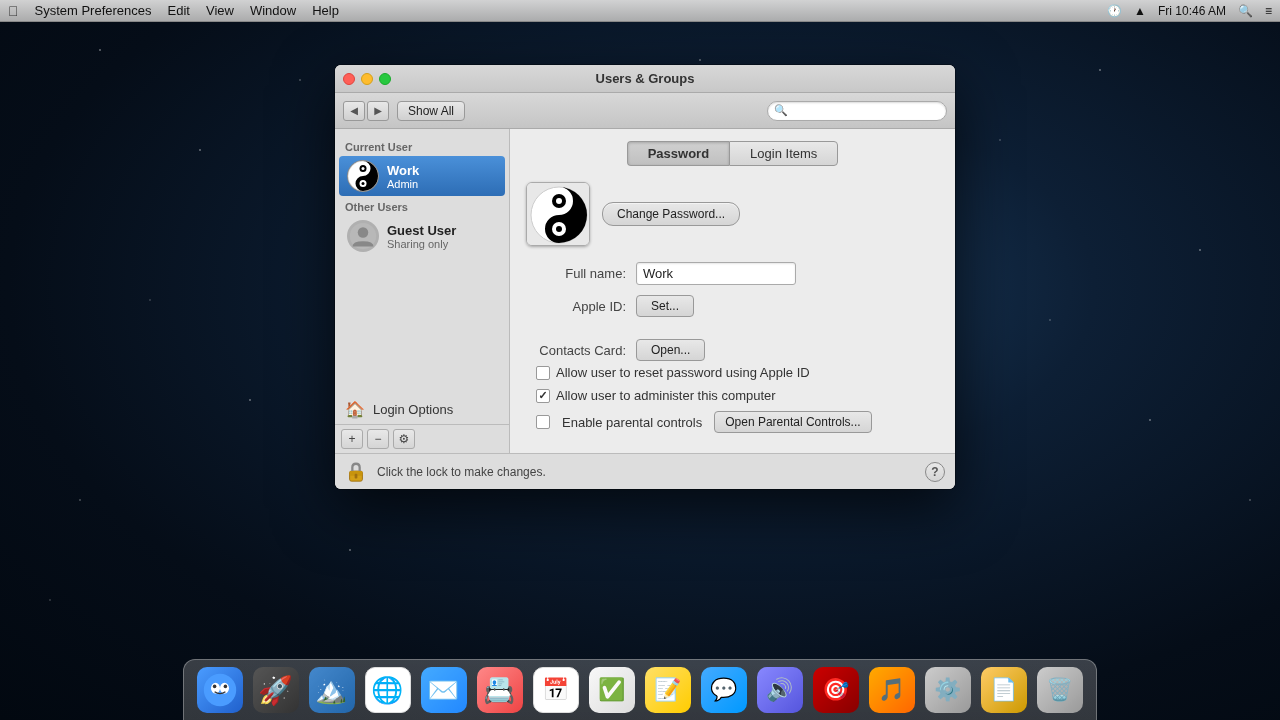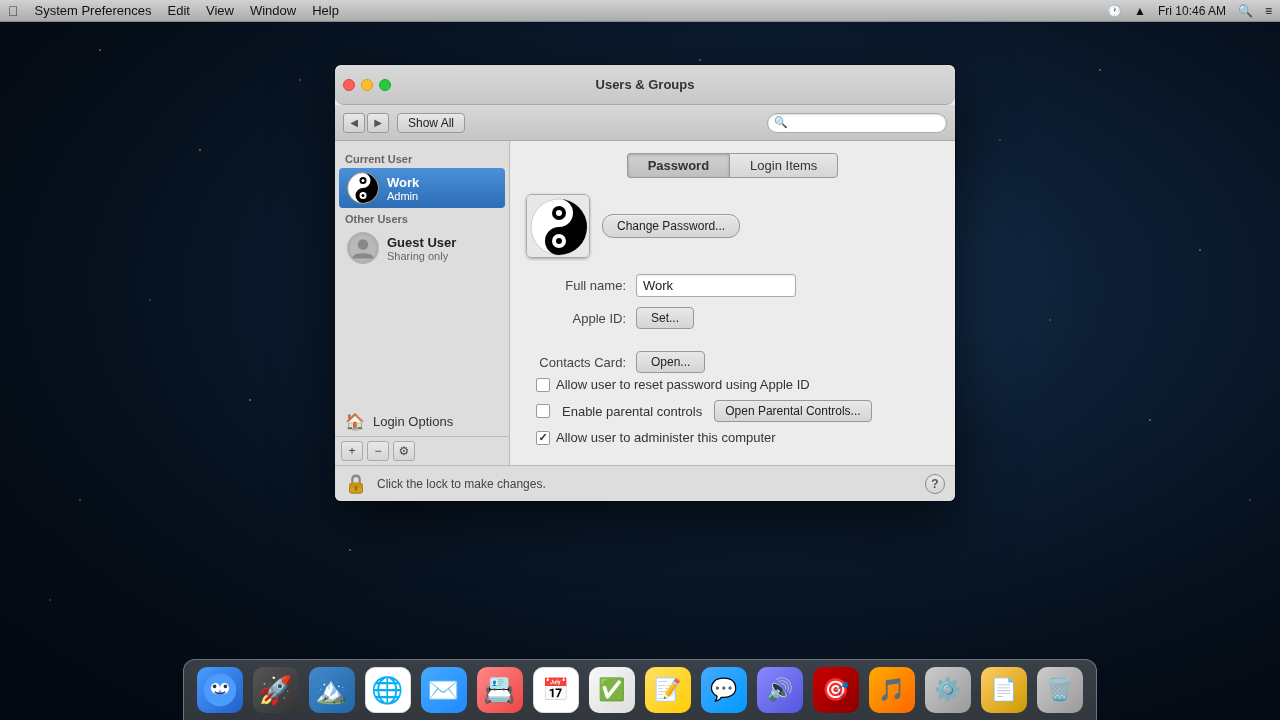--- a/index.html
+++ b/index.html
@@ -104,27 +104,26 @@
       left: 335px;
       width: 620px;
       background: #ececec;
       border-radius: 6px;
       box-shadow: 0 20px 60px rgba(0,0,0,0.7), 0 0 0 1px rgba(0,0,0,0.3);
       overflow: hidden;
     }
 
     .window-titlebar {
       background: linear-gradient(to bottom, #d8d8d8 0%, #c8c8c8 100%);
-      height: 40px;
+      height: 28px;
       display: flex;
       align-items: center;
       padding: 12px 8px;
       border-bottom: 1px solid #aaa;
       position: relative;
-      border-radius: 9px;
     }
 
     .traffic-lights {
       display: flex;
       gap: 6px;
       align-items: center;
     }
 
     .traffic-light {
       width: 12px;
@@ -716,29 +715,29 @@
         <div class="form-row contacts-spacer">
           <span class="form-label">Contacts Card:</span>
           <button class="open-btn">Open...</button>
         </div>
 
         <div class="checkbox-row">
           <div class="checkbox"></div>
           <span class="checkbox-label">Allow user to reset password using Apple ID</span>
         </div>
 
+        <div class="checkbox-row">
+          <div class="checkbox checked"></div>
+          <span class="checkbox-label">Allow user to administer this computer</span>
+        </div>
+
         <div class="checkbox-row" style="display:flex;align-items:center;gap:6px;margin-left:10px">
           <div class="checkbox"></div>
           <span class="checkbox-label">Enable parental controls</span>
           <button class="open-parental-btn" style="margin-left:6px">Open Parental Controls...</button>
-        </div>
-
-        <div class="checkbox-row">
-          <div class="checkbox checked"></div>
-          <span class="checkbox-label">Allow user to administer this computer</span>
         </div>
 
       </div>
     </div>
 
     <div class="window-footer">
 
       <svg class="lock-icon-svg" viewBox="0 0 22 24">
         <rect x="4" y="11" width="14" height="11" rx="2" fill="#d4a017" stroke="#a07010" stroke-width="1"></rect>
         <rect x="4" y="11" width="14" height="5" rx="1" fill="#c8940e"></rect>

